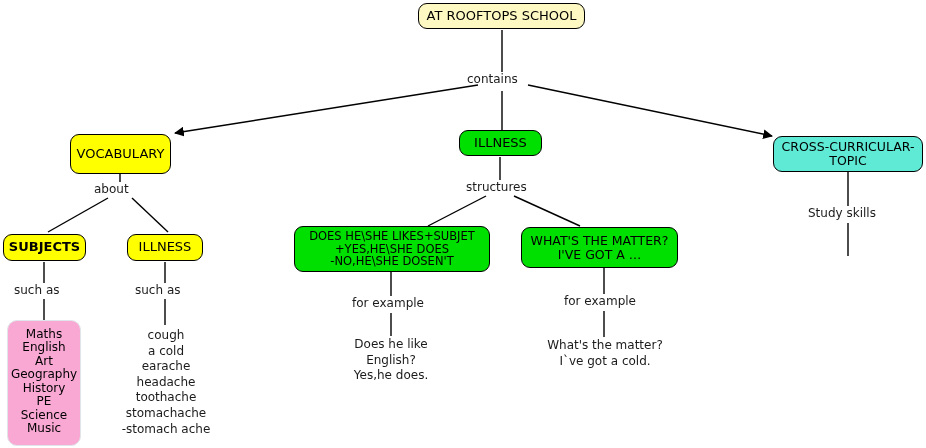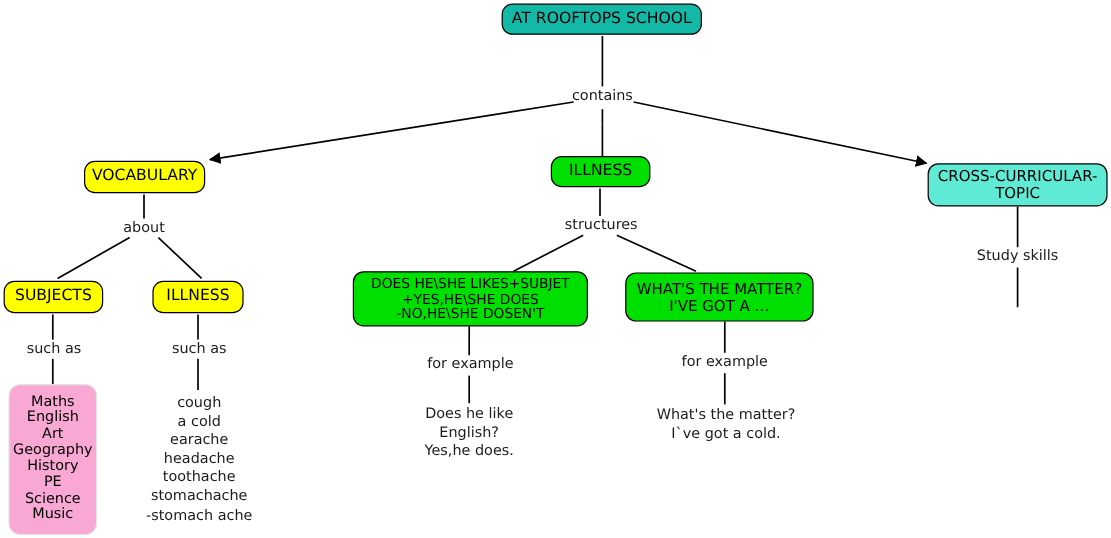--- a/index.html
+++ b/index.html
@@ -30,41 +30,40 @@
     border-radius: 9px;
     display: flex;
     align-items: center;
     justify-content: center;
     text-align: center;
     line-height: 1.12;
     color: #000000;
     white-space: pre-line;
     padding: 2px 6px;
   }
-  .node.magenta { background: #14b8a6; }
+  .node.magenta { background: #fef9c3; }
   .node.yellow  { background: #ffff00; }
   .node.green   { background: #00e000; }
   .node.cyan    { background: #5eead4; }
   .node.listbox {
     background: #f9a8d4;
     border: 1px solid #dfe5e8;
     border-radius: 10px;
     align-items: flex-start;
     padding-top: 7px;
   }
   .plain-list {
     position: absolute;
     text-align: center;
     line-height: 1.30;
     white-space: pre-line;
     color: #1b1b1b;
   }
   .edge-label {
     position: absolute;
-    text-align: center;
     color: #1b1b1b;
     white-space: pre-line;
     background: transparent;
   }
   .t13 { font-size: 13px; }
   .t12 { font-size: 12.5px; }
   .t125 { font-size: 12px; }
   .t115 { font-size: 11.5px; }
 </style>
 </head>
@@ -110,28 +109,28 @@
 
     <line x1="604" y1="268" x2="604" y2="294" stroke="#000000" stroke-width="1.4"></line>
     <line x1="604" y1="311" x2="604" y2="337" stroke="#000000" stroke-width="1.4"></line>
 
     <line x1="848" y1="172" x2="848" y2="206" stroke="#000000" stroke-width="1.4"></line>
     <line x1="848" y1="223" x2="848" y2="256" stroke="#000000" stroke-width="1.4"></line>
   </svg>
 
   <div class="node magenta t13" style="left:418px; top:3px; width:167px; height:26px;">AT ROOFTOPS SCHOOL</div>
 
-  <div class="node yellow t13" style="left:70px; top:134px; width:101px; height:27px;text-align:right;">VOCABULARY</div>
+  <div class="node yellow t13" style="left:70px; top:134px; width:101px; height:40px;text-align:right;">VOCABULARY</div>
 
   <div class="node green t13" style="left:459px; top:130px; width:83px; height:26px;">ILLNESS</div>
 
   <div class="node cyan t12" style="left:773px; top:136px; width:150px; height:36px;">CROSS-CURRICULAR-
 TOPIC</div>
 
-  <div class="node yellow t13" style="left:3px; top:234px; width:83px; height:27px;">SUBJECTS</div>
+  <div class="node yellow t13" style="left:3px; top:234px; width:83px; height:27px;font-weight:bold;">SUBJECTS</div>
 
   <div class="node yellow t13" style="left:127px; top:234px; width:76px; height:27px;">ILLNESS</div>
 
   <div class="node green t115" style="left:294px; top:226px; width:196px; height:46px;">DOES HE\SHE LIKES+SUBJET
 +YES,HE\SHE DOES
 -NO,HE\SHE DOSEN'T</div>
 
   <div class="node green t12" style="left:521px; top:227px; width:157px; height:41px;">WHAT'S THE MATTER?
 I'VE GOT A …</div>
 

